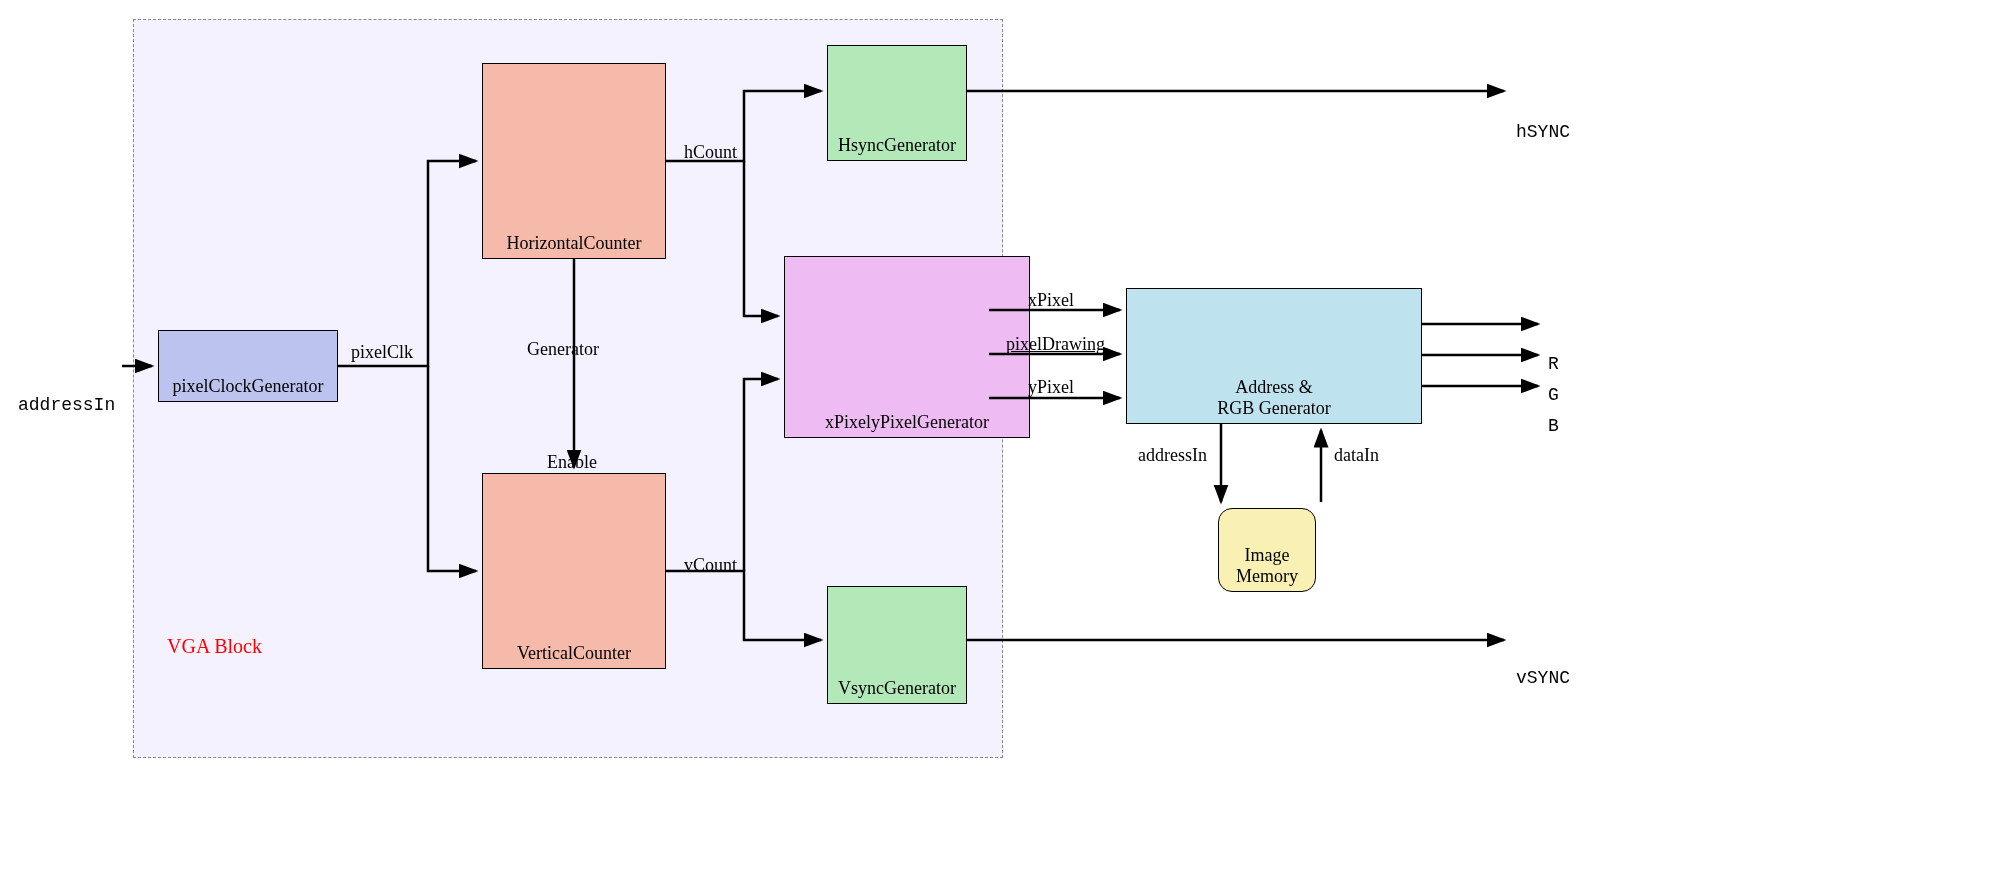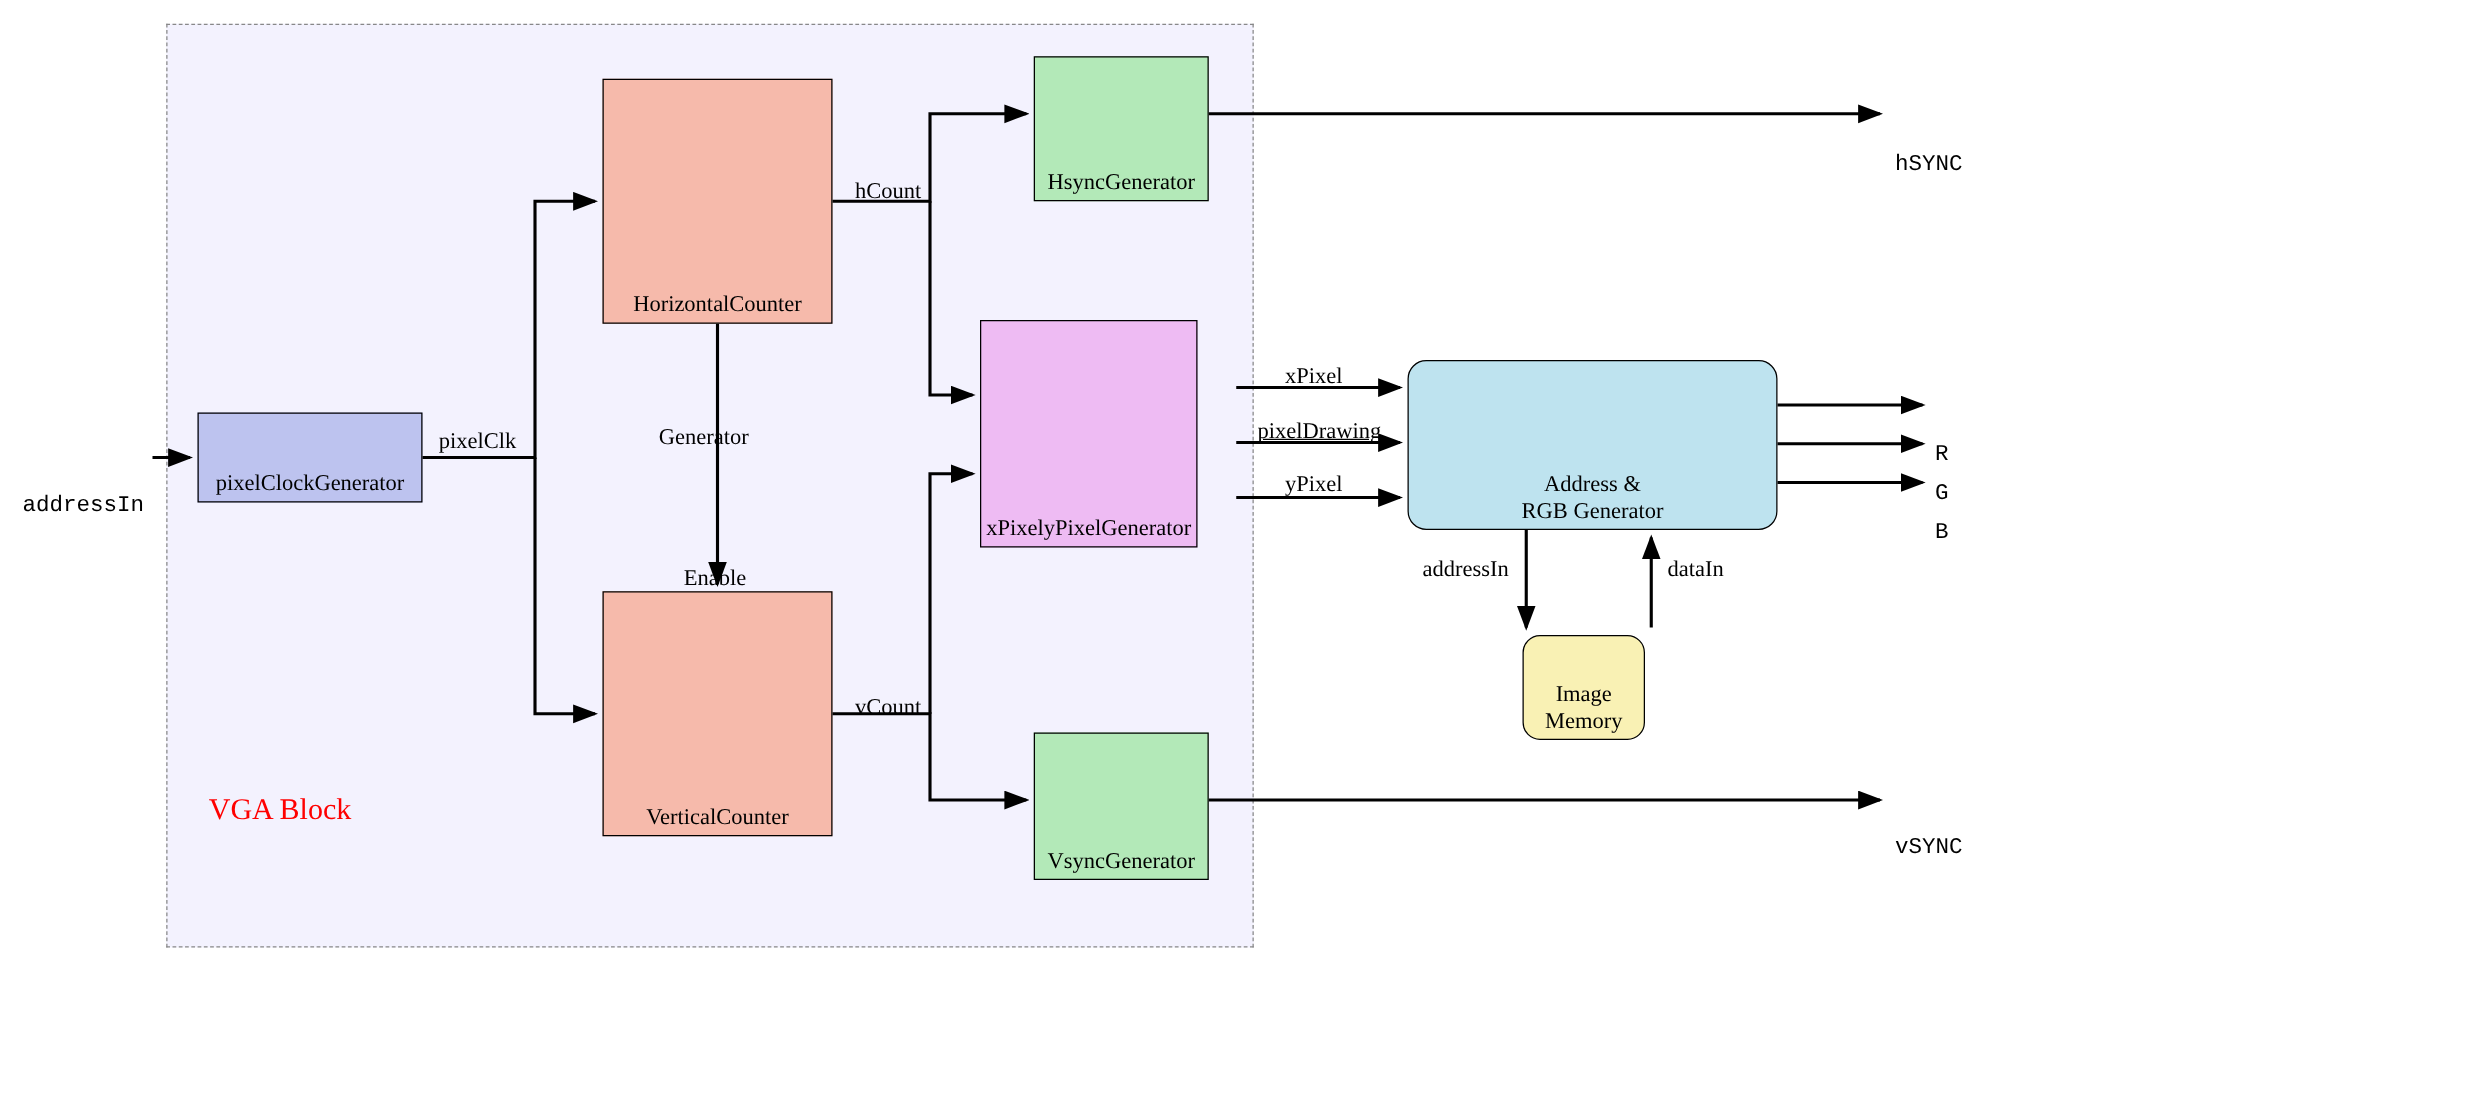--- a/index.html
+++ b/index.html
@@ -74,25 +74,25 @@
   </div>
 
   <div class="block" style="left:827px; top:45px; width:140px; height:116px; background:#b3e9b8;">
     <span>HsyncGenerator</span>
   </div>
 
   <div class="block" style="left:827px; top:586px; width:140px; height:118px; background:#b3e9b8;">
     <span>VsyncGenerator</span>
   </div>
 
-  <div class="block" style="left:784px; top:256px; width:174px; height:182px; background:#eebbf3;">
+  <div class="block" style="left:784px; top:256px; width:246px; height:182px; background:#eebbf3;">
     <span>xPixelyPixelGenerator</span>
   </div>
 
-  <div class="block" style="left:1126px; top:288px; width:296px; height:136px; background:#bee3ef;border-radius:15px;">
+  <div class="block" style="left:1126px; top:288px; width:296px; height:136px; background:#bee3ef;">
     <div>
       <span>Address &amp;</span><br>
       <span>RGB Generator</span>
     </div>
   </div>
 
   <div class="block rounded" style="left:1218px; top:508px; width:98px; height:84px; background:#f9f1b4;">
     <div>
       <span>Image</span><br>
       <span>Memory</span>
@@ -111,21 +111,21 @@
 
   <div class="label" style="left:684px; top:555px;">vCount</div>
 
   <div class="label" style="left:1028px; top:290px;">xPixel</div>
   <div class="label" style="left:1006px; top:334px;text-decoration:underline;">pixelDrawing</div>
   <div class="label" style="left:1028px; top:377px;">yPixel</div>
 
   <div class="label" style="left:1138px; top:445px;">addressIn</div>
   <div class="label" style="left:1334px; top:445px;">dataIn</div>
 
-  <div class="label center" style="left:167px; top:635px; font-size:24px; color:#ff0000;">VGA Block</div>
+  <div class="label center" style="left:167px; top:635px; font-size:20px; color:#ff0000;">VGA Block</div>
 
   <div class="label mono" style="left:1516px; top:82px;">hSYNC</div>
   <div class="label mono" style="left:1516px; top:628px;">vSYNC</div>
   <div class="label mono" style="left:1548px; top:314px;">R</div>
   <div class="label mono" style="left:1548px; top:345px;">G</div>
   <div class="label mono" style="left:1548px; top:376px;">B</div>
 
   <svg class="wires">
     <defs>
       <marker id="arrow" markerWidth="8" markerHeight="8" refX="7" refY="3" orient="auto" markerUnits="strokeWidth">

